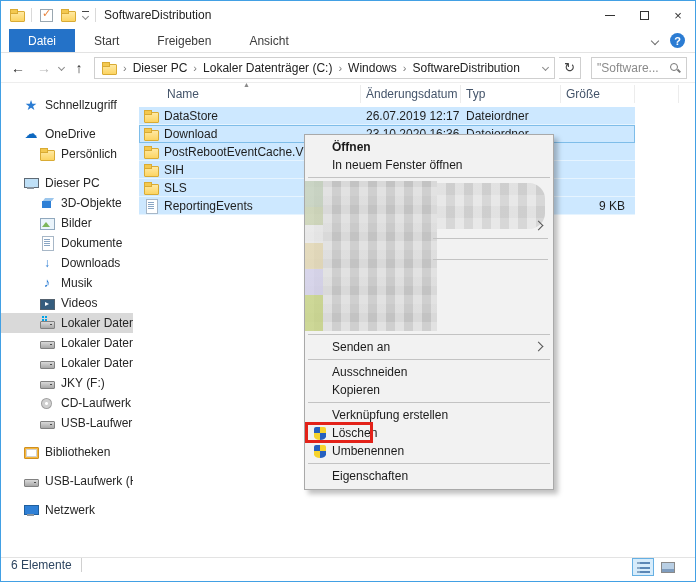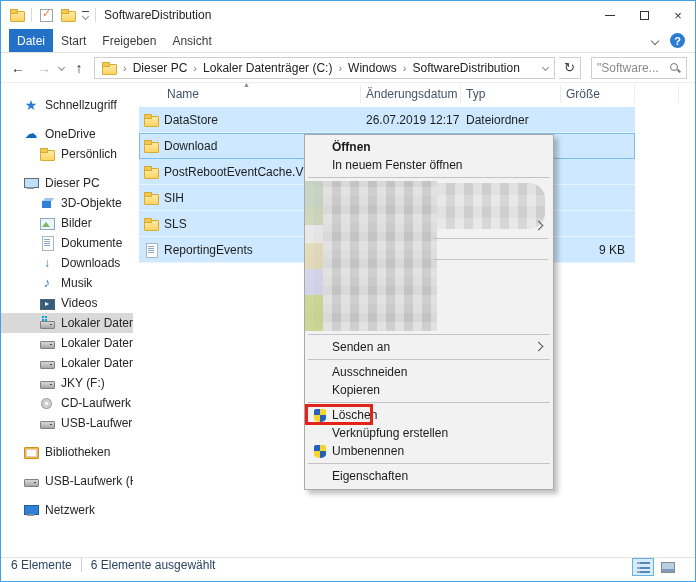--- a/index.html
+++ b/index.html
@@ -13,21 +13,21 @@
   .qat { display:flex; align-items:center; gap:6px; }
   .qsep { width:1px; height:14px; background:#d9d9d9; }
   .title-text { margin-left:8px; color:#222; }
   .wincontrols { margin-left:auto; display:flex; height:28px; }
   .wbtn { width:34px; height:28px; display:flex; align-items:center; justify-content:center; color:#333; font-size:13px; cursor:default; }
   .wbtn .minbar { width:10px; height:1px; background:#333; display:inline-block; }
   .wbtn .maxbox { width:9px; height:9px; border:1px solid #333; display:inline-block; }
 
   
   .tabrow { height:24px; display:flex; align-items:stretch; border-bottom:1px solid #e3e3e3; background:#fff; }
-  .tab { padding:4px 8px; color:#3c3c3c; display:flex; align-items:center; }
+  .tab { padding:4px 19px; color:#3c3c3c; display:flex; align-items:center; }
   .tab.active { background:#2472c8; color:#fff; margin-left:8px; }
   .tabrow-right { margin-left:auto; display:flex; align-items:center; gap:12px; padding-right:10px; }
   .help-circle { width:15px; height:15px; border-radius:50%; background:#2b7cd3; color:#fff; font-size:11px; font-weight:bold; display:flex; align-items:center; justify-content:center; }
 
   
   .chev { display:inline-block; width:6px; height:6px; border-right:1px solid #6e6e6e; border-bottom:1px solid #6e6e6e; transform:rotate(45deg); }
   .chev.right { transform:rotate(-45deg); border-color:#555; width:7px; height:7px; }
   .chev.tiny { width:5px; height:5px; border-color:#8a8a8a; }
 
   
@@ -91,21 +91,21 @@
   .filearea { position:relative; flex:1; }
   .colheaders { position:relative; display:flex; height:22px; align-items:center; margin-left:6px; width:540px; color:#44546a; }
   .ch { padding-left:5px; border-right:1px solid #ececec; height:18px; display:flex; align-items:center; }
   .ch-name { width:222px; padding-left:28px; }
   .ch-date { width:100px; }
   .ch-type { width:100px; }
   .ch-size { width:74px; }
   .ch-extra { width:44px; border-right:1px solid #ececec; height:18px; }
   .sortcaret { position:absolute; left:104px; top:-2px; font-size:7px; color:#8a8a8a; }
   .rows { margin-top:2px; }
-  .filerow { display:flex; height:26px; align-items:center; width:496px; margin-left:6px; }
+  .filerow { display:flex; height:18px; align-items:center; width:496px; margin-left:6px; }
   .filerow.selected { background:#cde8ff; box-shadow:inset 0 -1px 0 rgba(255,255,255,.5); }
   .filerow.focused { box-shadow:inset 0 0 0 1px #7ebde9; }
   .c-name { width:222px; display:flex; align-items:center; gap:5px; padding-left:4px; overflow:hidden; white-space:nowrap; }
   .c-date { width:100px; padding-left:5px; white-space:nowrap; }
   .c-type { width:100px; padding-left:5px; white-space:nowrap; }
   .c-size { flex:1; text-align:right; padding-right:10px; white-space:nowrap; }
 
   
   .cmenu { position:absolute; left:303px; top:133px; width:250px; background:#f2f2f2; border:1px solid #a9a9a9; box-shadow:4px 4px 5px rgba(0,0,0,.25); padding:3px 0 4px 0; z-index:10; }
   .mi { position:relative; height:18px; line-height:18px; padding-left:27px; color:#1b1b1b; white-space:nowrap; }
@@ -371,31 +371,30 @@
       <div class="mz-sep s1"></div>
       <div class="mz-sep s2"></div>
       <span class="chev right mz-chev"></span>
     </div>
     <div class="msep"></div>
     <div class="mi"><span>Senden an</span><span class="chev right sub"></span></div>
     <div class="msep"></div>
     <div class="mi"><span>Ausschneiden</span></div>
     <div class="mi"><span>Kopieren</span></div>
     <div class="msep"></div>
+    <div class="mi"><span>Verknüpfung erstellen</span></div>
     <div class="mi"><span class="shield"></span><span>Löschen</span><span class="redbox"></span></div>
-    <div class="mi"><span>Verknüpfung erstellen</span></div>
     <div class="mi"><span class="shield"></span><span>Umbenennen</span></div>
     <div class="msep"></div>
     <div class="mi"><span>Eigenschaften</span></div>
   </div>
 
   <div class="statusbar">
     <span>6 Elemente</span>
     <span class="st-div"></span>
-    <span>6 Elemente ausgewählt</span>
     <div class="st-right">
       <span class="viewbtn active">
           <span class="vb-details"></span>
         </span>
       <span class="viewbtn">
           <span class="vb-thumb"></span>
         </span>
     </div>
   </div>
 

